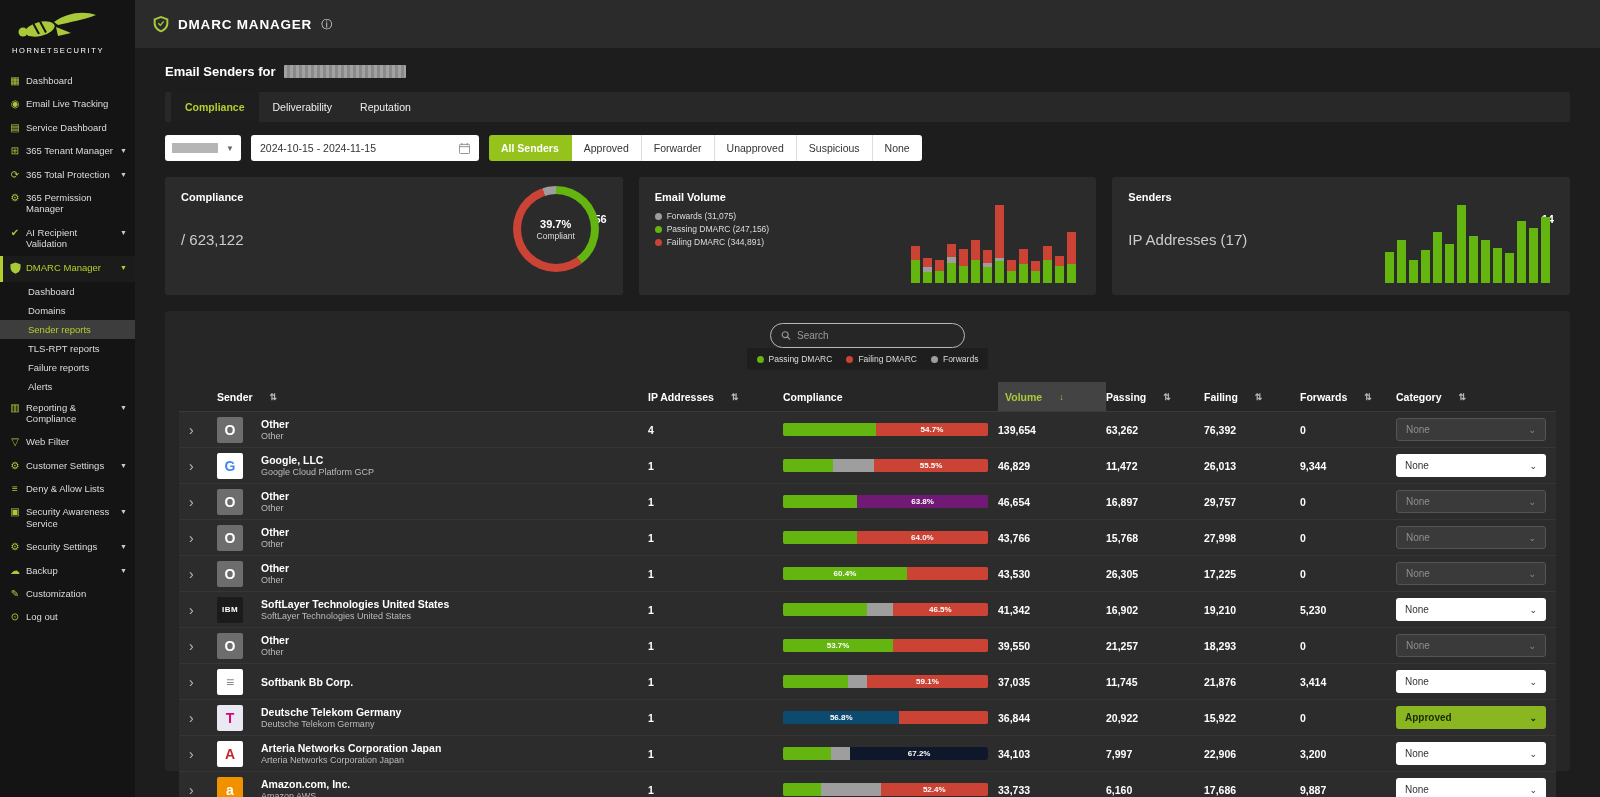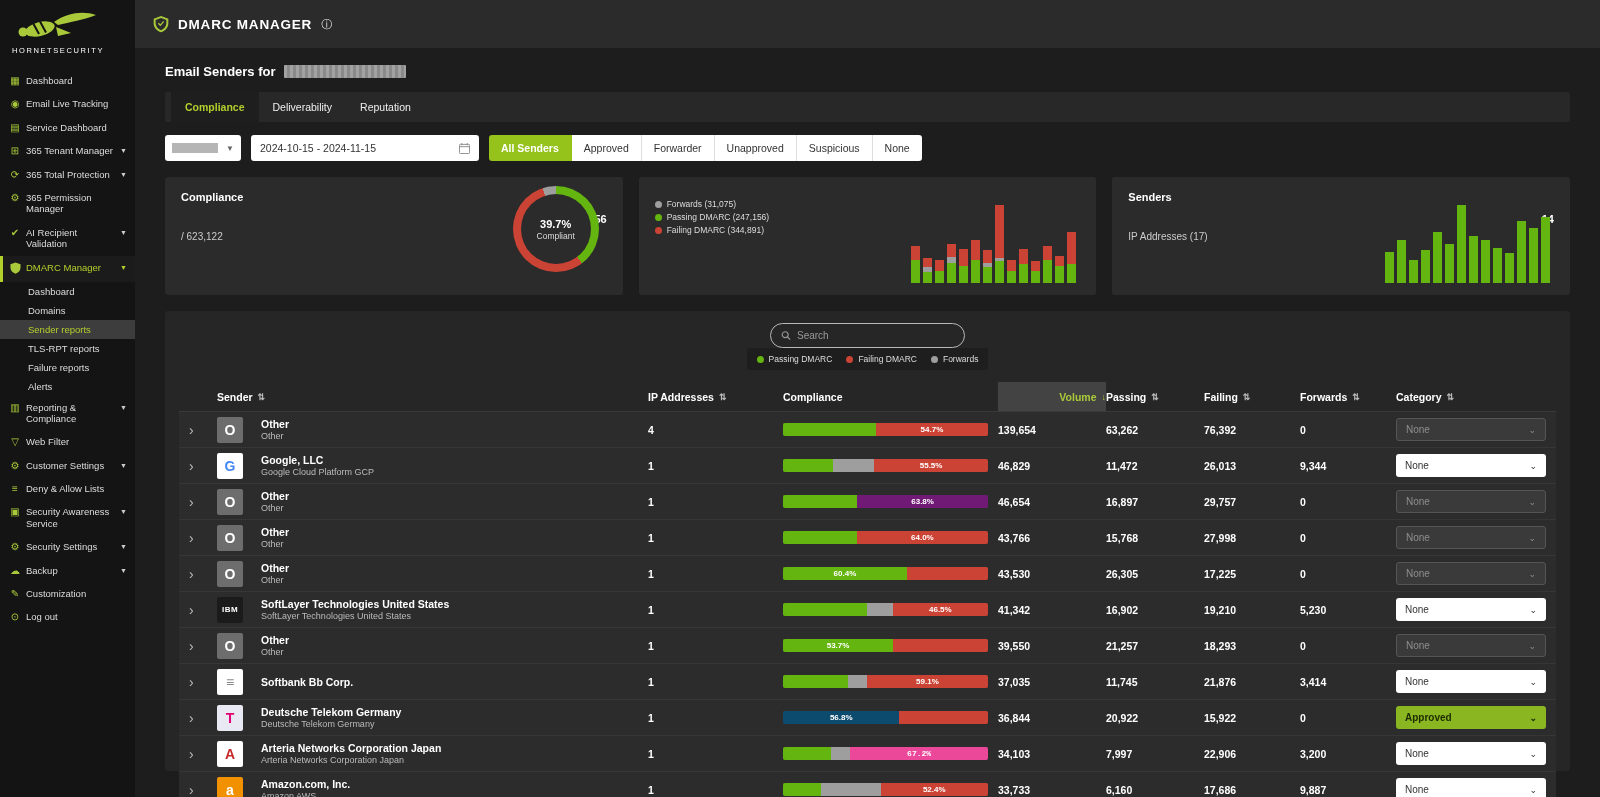--- a/index.html
+++ b/index.html
@@ -45,21 +45,21 @@
   .fbtn { height:26px; padding:0 12px; background:#fff; color:#333; font-size:10.5px; display:flex; align-items:center; border-right:1px solid #ddd; cursor:pointer; }
   .fbtn:first-child { border-radius:3px 0 0 3px; }
   .fbtn:last-child { border-radius:0 3px 3px 0; border-right:none; }
   .fbtn.active { background:#96c21c; border-color:#96c21c; color:#fff; font-weight:bold; }
 
   
   .cards { margin-top:16px; display:grid; grid-template-columns:1fr 1fr 1fr; gap:16px; }
   .card { background:#2b2b2b; border-radius:3px; padding:14px 16px; height:118px; position:relative; }
   .card-title { font-size:11px; font-weight:bold; }
   .card-value { font-size:11px; font-weight:bold; margin-top:10px;text-align:right; }
-  .card-sub { font-size:10px; color:#ccc; margin-top:6px; }
+  .card-sub { font-size:15px; color:#ccc; margin-top:6px; }
 
   .donut { position:absolute; right:24px; top:9px; width:86px; height:86px; border-radius:50%; }
   .donut-inner { position:absolute; inset:8px; background:#2b2b2b; border-radius:50%; display:flex; flex-direction:column; align-items:center; justify-content:center; }
   .donut-pct { font-size:11px; font-weight:bold; }
   .donut-label { font-size:8.5px; color:#ddd; margin-top:1px; }
 
   .vol-legend { margin-top:8px; }
   .vol-legend .li { display:flex; align-items:center; font-size:8.5px; color:#ddd; margin-top:3px; }
   .dot { width:7px; height:7px; border-radius:50%; display:inline-block; margin-right:5px; flex-shrink:0; }
   .mini-chart { position:absolute; right:20px; bottom:12px; display:flex; align-items:flex-end; gap:3px; height:84px; }
@@ -71,24 +71,24 @@
   .table-card { margin-top:16px; background:#262626; border-radius:3px; padding:12px 14px 0; height:460px; }
   .table-top { display:flex; justify-content:space-between; align-items:center;flex-direction:column; }
   .search { width:195px; height:25px; border:1px solid #b9b9b9; border-radius:13px; display:flex; align-items:center; padding:0 10px; gap:6px; }
   .search input { background:transparent; border:none; outline:none; color:#eee; font-size:10px; width:100%; font-family:"Liberation Sans",sans-serif; }
   .search input::placeholder { color:#9a9a9a; }
   .tlegend { display:flex; gap:14px; background:#1e1e1e; padding:6px 10px; border-radius:3px; font-size:8.5px; color:#ddd; align-items:center; }
   .tlegend .li { display:flex; align-items:center; }
 
   .grid-row { display:grid; grid-template-columns:38px 44px minmax(0,1fr) 135px 215px 108px 98px 96px 96px 160px; align-items:center; }
   .thead { margin-top:12px; height:30px; font-size:10.5px; font-weight:bold; color:#fff; border-bottom:1px solid #3a3a3a; }
-  .hcell { display:flex; align-items:center; gap:5px; height:100%; }
+  .hcell { display:flex; align-items:center; gap:17px; height:100%; }
   .thead > :nth-child(2) { grid-column:2/4; }
   .sort { font-size:9px; color:#bbb; cursor:pointer; }
-  .vol-h { background:#434343; color:#a9c93a; padding-left:7px;justify-content:flex-end; }
+  .vol-h { background:#434343; color:#a9c93a; padding-left:7px; }
   .vol-h .sort { color:#a9c93a; }
 
   .trow { height:36px; border-bottom:1px solid #363636; background:#2c2c2c; font-size:10.5px; }
   .row-chev { color:#bbb; font-size:14px; padding-left:10px; cursor:pointer; }
   .logo-box { width:26px; height:26px; border-radius:2px; display:flex; align-items:center; justify-content:center; font-weight:bold; font-size:14px; }
   .logo-box.small { font-size:8px; letter-spacing:0.5px; }
   .sender-name { font-size:10.5px; font-weight:bold; white-space:nowrap; overflow:hidden; text-overflow:ellipsis; }
   .sender-sub { font-size:9px; color:#bbb; margin-top:1px; white-space:nowrap; overflow:hidden; text-overflow:ellipsis; }
   .cell { padding-right:8px; min-width:0; }
   .cell.num { font-weight:bold; }
@@ -268,20 +268,21 @@
           <div class="card-sub">/ 623,122</div>
           <div class="donut" id="donut" style="background: conic-gradient(rgb(100, 181, 15) 0%, rgb(100, 181, 15) 39.7%, rgb(203, 67, 53) 39.7%, rgb(203, 67, 53) 95%, rgb(158, 158, 158) 95%, rgb(158, 158, 158) 100%);">
             <div class="donut-inner">
               <div class="donut-pct">39.7%</div>
               <div class="donut-label">Compliant</div>
             </div>
           </div>
         </div>
 
         <div class="card">
+          <div class="card-title">Email Volume</div>
           <div class="vol-legend" id="volLegend">
               <div class="li">
                 <span class="dot" style="background: rgb(158, 158, 158);"></span>
                 <span>Forwards (31,075)</span>
               </div>
               <div class="li">
                 <span class="dot" style="background: rgb(100, 181, 15);"></span>
                 <span>Passing DMARC (247,156)</span>
               </div>
               <div class="li">
@@ -709,21 +710,21 @@
               </div>
               <div class="cell">
                 <div class="sender-name">Arteria Networks Corporation Japan</div>
                 <div class="sender-sub">Arteria Networks Corporation Japan</div>
               </div>
               <div class="cell num">1</div>
               <div class="cell">
                 <div class="cbar">
                   <div class="cseg" style="width: 23.4%; background: rgb(100, 181, 15);"></div>
                   <div class="cseg" style="width: 9.4%; background: rgb(158, 158, 158);"></div>
-                  <div class="cseg" style="width: 67.2%; background: #ec4899; font-family: Liberation Mono, monospace;">
+                  <div class="cseg" style="width: 67.2%; background: #0f172a;">
                     <span class="clabel">67.2%</span>
                   </div>
                 </div>
               </div>
               <div class="cell num">34,103</div>
               <div class="cell num">7,997</div>
               <div class="cell num">22,906</div>
               <div class="cell num">3,200</div>
               <div class="cell">
                 <div class="cat-select normal">

